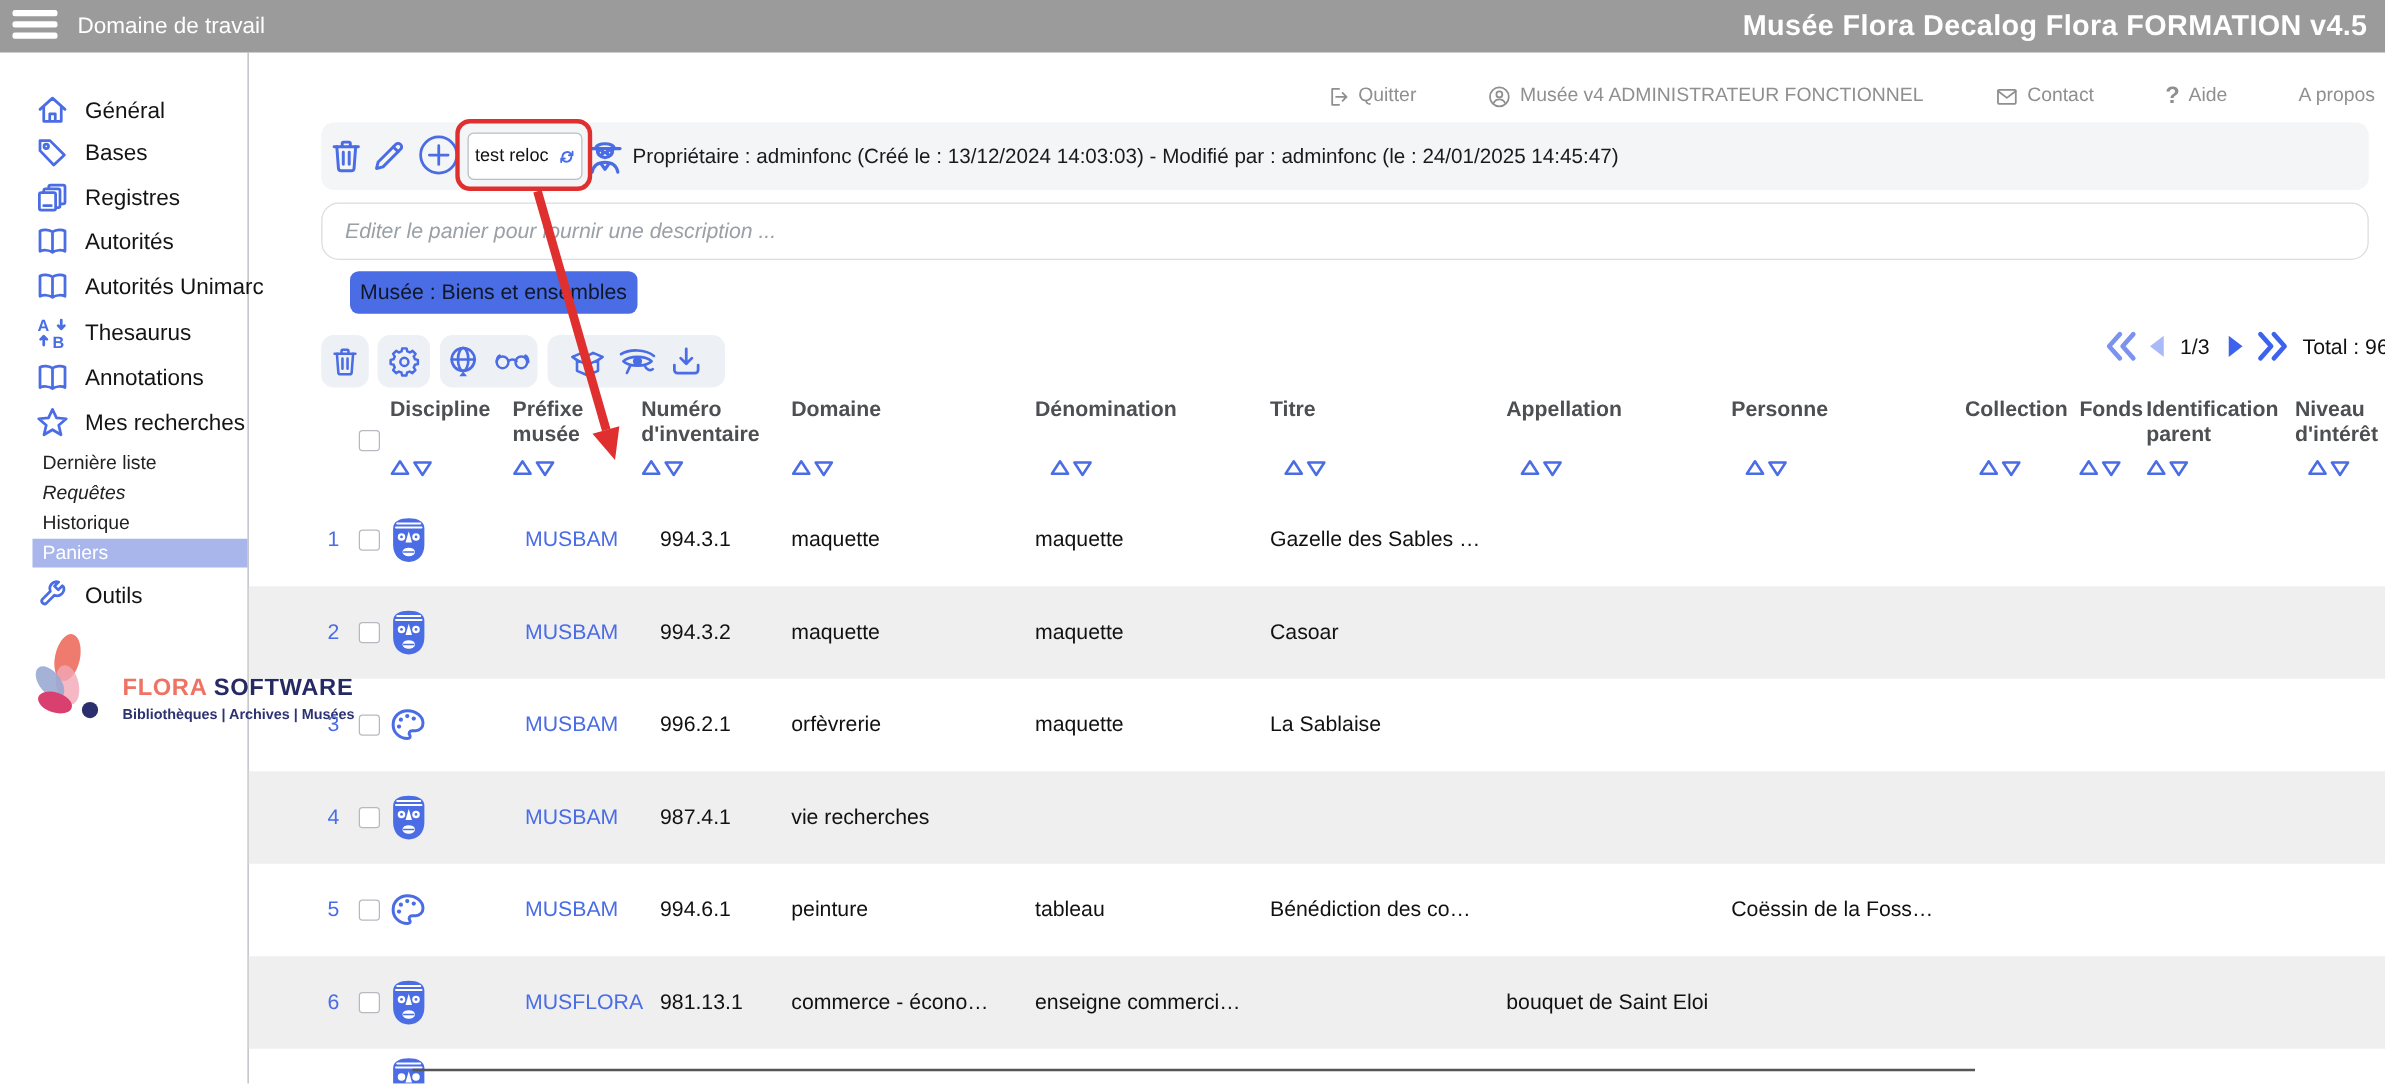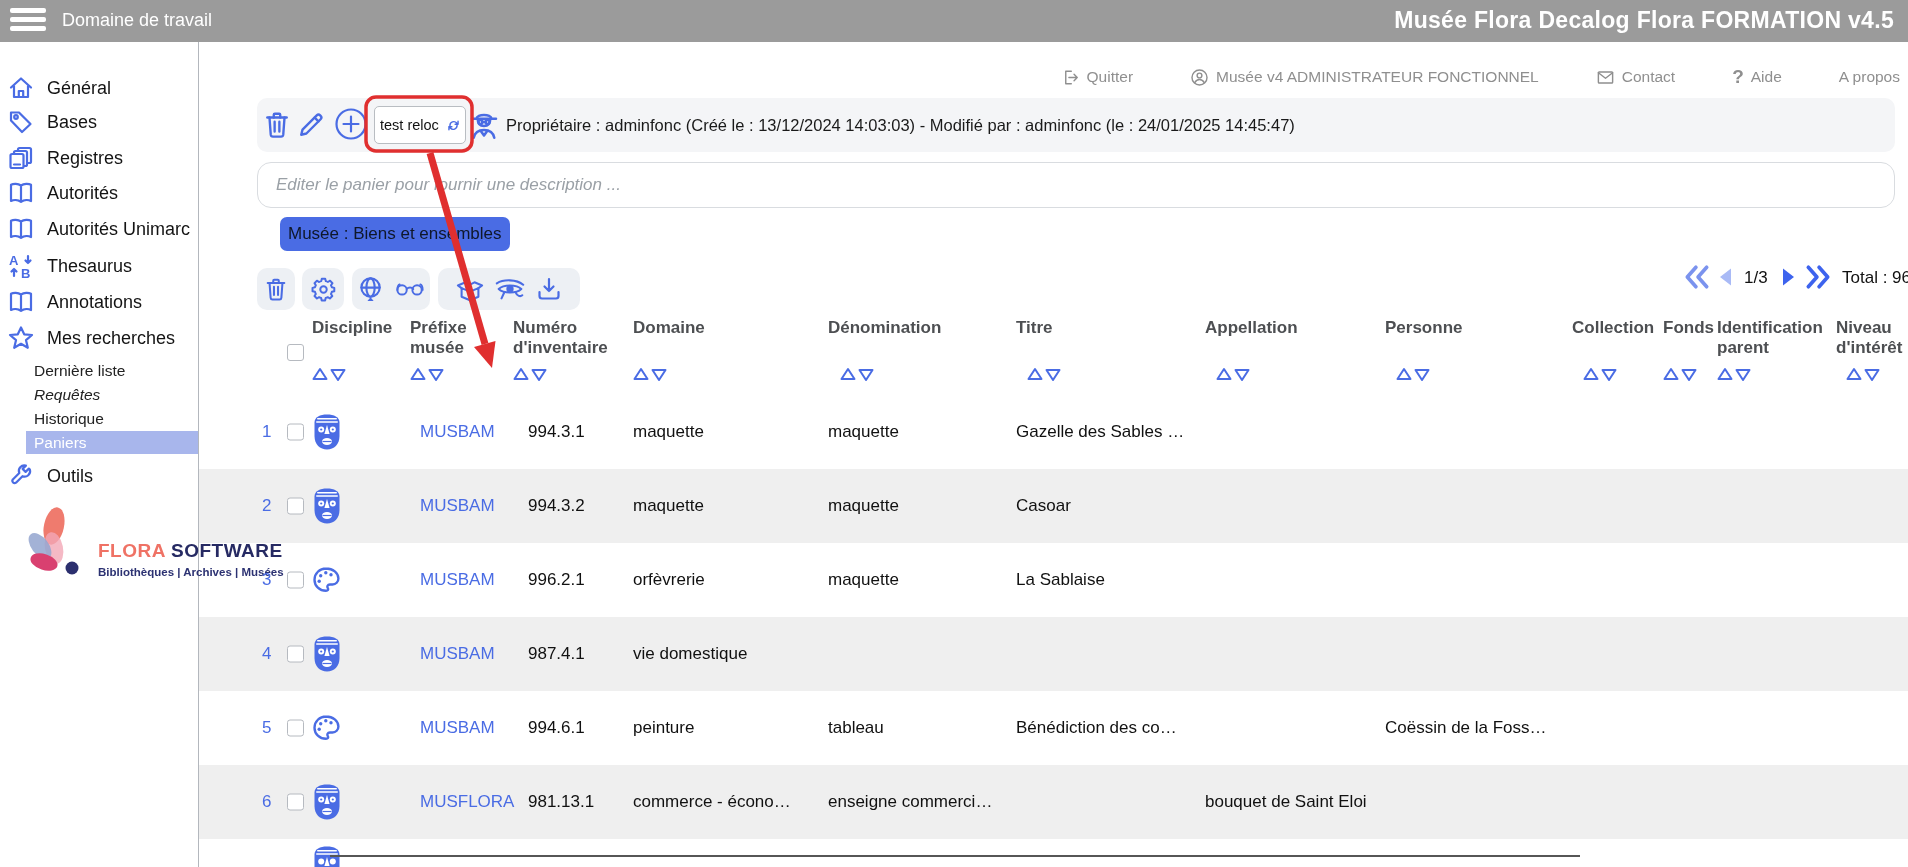--- a/index.html
+++ b/index.html
@@ -9,21 +9,21 @@
 
   
   .topbar{position:absolute;left:0;top:0;width:1908px;height:42px;background:#9b9b9b;}
   .burger{position:absolute;left:10px;top:8px;width:38px;height:27px;cursor:pointer;}
   .burger span{display:block;width:36px;height:4.5px;background:#fff;border-radius:2px;margin:0 0 4.5px 0;}
   .ws-label{position:absolute;left:62px;top:10px;color:#fff;font-size:18px;}
   .app-title{position:absolute;right:14px;top:7px;color:#fff;font-size:23px;font-weight:bold;letter-spacing:.3px;}
 
   
   .side-border{position:absolute;left:198px;top:42px;width:1px;height:825px;background:#b3b7bd;}
-  .nav-item{position:absolute;left:8px;display:flex;align-items:center;gap:13px;font-size:18px;color:#141414;cursor:pointer;}
+  .nav-item{position:absolute;left:29px;display:flex;align-items:center;gap:13px;font-size:18px;color:#141414;cursor:pointer;}
   .nav-item svg{flex:0 0 auto;}
   .sub-item{position:absolute;left:34px;font-size:15.5px;color:#222;cursor:pointer;}
   .sub-sel{position:absolute;left:26px;width:172px;height:23px;background:#a8b6ec;color:#fff;font-size:15.5px;line-height:23px;padding-left:8px;box-sizing:border-box;cursor:pointer;}
   .brand{position:absolute;left:98px;top:540px;font-size:19px;font-weight:bold;letter-spacing:.5px;}
   .brand .b1{color:#ef7265;}
   .brand .b2{color:#262a63;}
   .tagline{position:absolute;left:98px;top:566px;font-size:11.5px;font-weight:bold;color:#2c3272;}
 
   
   .utilbar{position:absolute;top:66px;right:8px;display:flex;align-items:center;gap:57px;color:#8f8f8f;font-size:15.5px;}
@@ -329,21 +329,21 @@
   <span class="cb cb-head"></span>
   <div class="thead" style="left:312px;width:95px;">Discipline</div>
   <div class="thead" style="left:410px;width:78px;">Préfixe musée</div>
   <div class="thead" style="left:513px;width:115px;">Numéro d'inventaire</div>
   <div class="thead" style="left:633px;width:140px;">Domaine</div>
   <div class="thead" style="left:828px;width:160px;">Dénomination</div>
   <div class="thead" style="left:1016px;width:150px;">Titre</div>
   <div class="thead" style="left:1205px;width:150px;">Appellation</div>
   <div class="thead" style="left:1385px;width:140px;">Personne</div>
   <div class="thead" style="left:1572px;width:88px;">Collection</div>
-  <div class="thead" style="left:1663px;width:52px;">Fonds</div>
+  <div class="thead" style="left:1663px;width:52px;text-align:center;">Fonds</div>
   <div class="thead" style="left:1717px;width:112px;">Identification parent</div>
   <div class="thead" style="left:1836px;width:80px;">Niveau d'intérêt</div>
 
   <svg class="sortpair" style="left:312px;" width="34" height="15" viewBox="0 0 34 15">
       <g fill="#fff" stroke="#4a6ce4" stroke-width="2" stroke-linejoin="round">
         <polygon points="8,2 14.5,12 1.5,12"></polygon>
         <polygon points="19.5,3 32.5,3 26,13"></polygon>
       </g>
     </svg>
   <svg class="sortpair" style="left:410px;" width="34" height="15" viewBox="0 0 34 15">
@@ -498,21 +498,21 @@
           <circle cx="21.8" cy="16.5" r="3"></circle>
           <path d="M16 12l-2.6 9h5.2Z"></path>
           <ellipse cx="16" cy="28.5" rx="5" ry="3.4"></ellipse>
         </g>
         <circle cx="10.2" cy="16.5" r="1.1" fill="#4a6ce4"></circle>
         <circle cx="21.8" cy="16.5" r="1.1" fill="#4a6ce4"></circle>
         <path d="M11.5 28.5h9" stroke="#4a6ce4" stroke-width="1.2"></path>
       </svg>
     <a class="cell lnk c-pref">MUSBAM</a>
     <span class="cell bold c-numero">987.4.1</span>
-    <span class="cell c-dom">vie domestique</span>
+    <span class="cell c-dom">vie recherches</span>
     <span class="cell c-den"></span>
     <span class="cell c-tit"></span>
     <span class="cell c-app"></span>
     <span class="cell c-per"></span>
   </div>
 
   <div class="trow" style="top:691px;">
     <a class="cell lnk c-num">5</a>
     <span class="cb c-cb"></span>
     <svg class="c-disc" width="30" height="30" viewBox="0 0 30 30">

